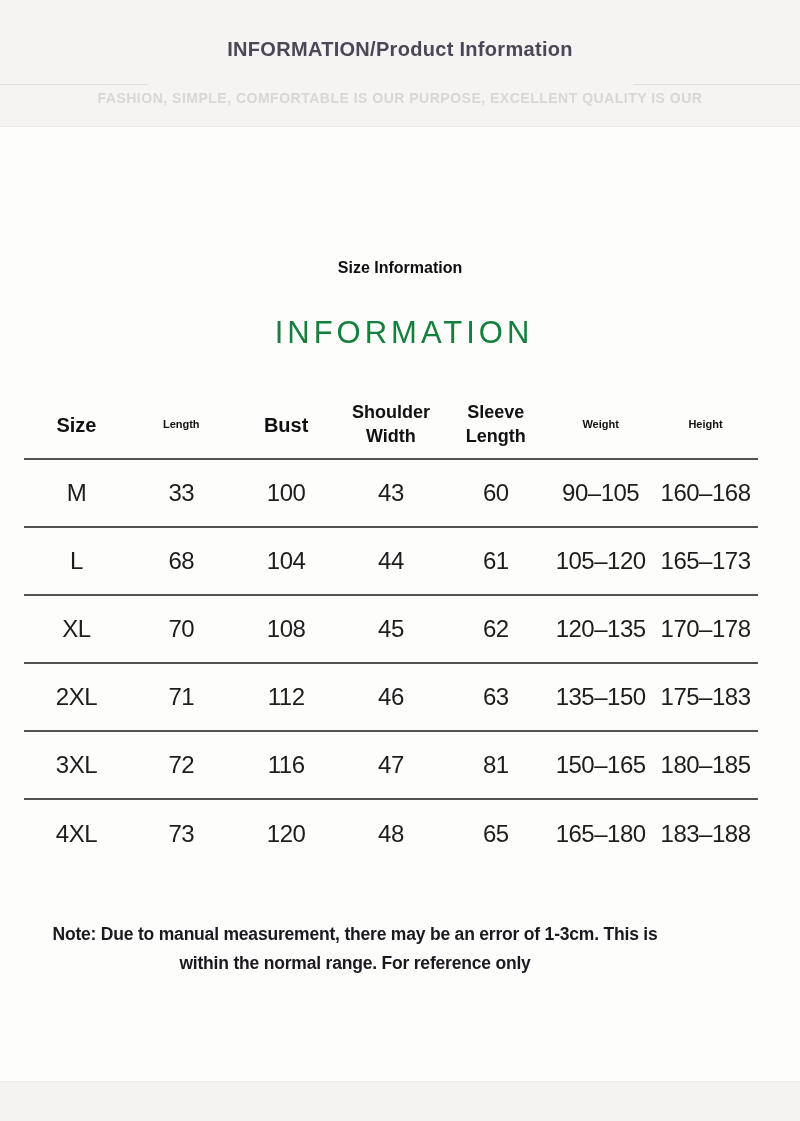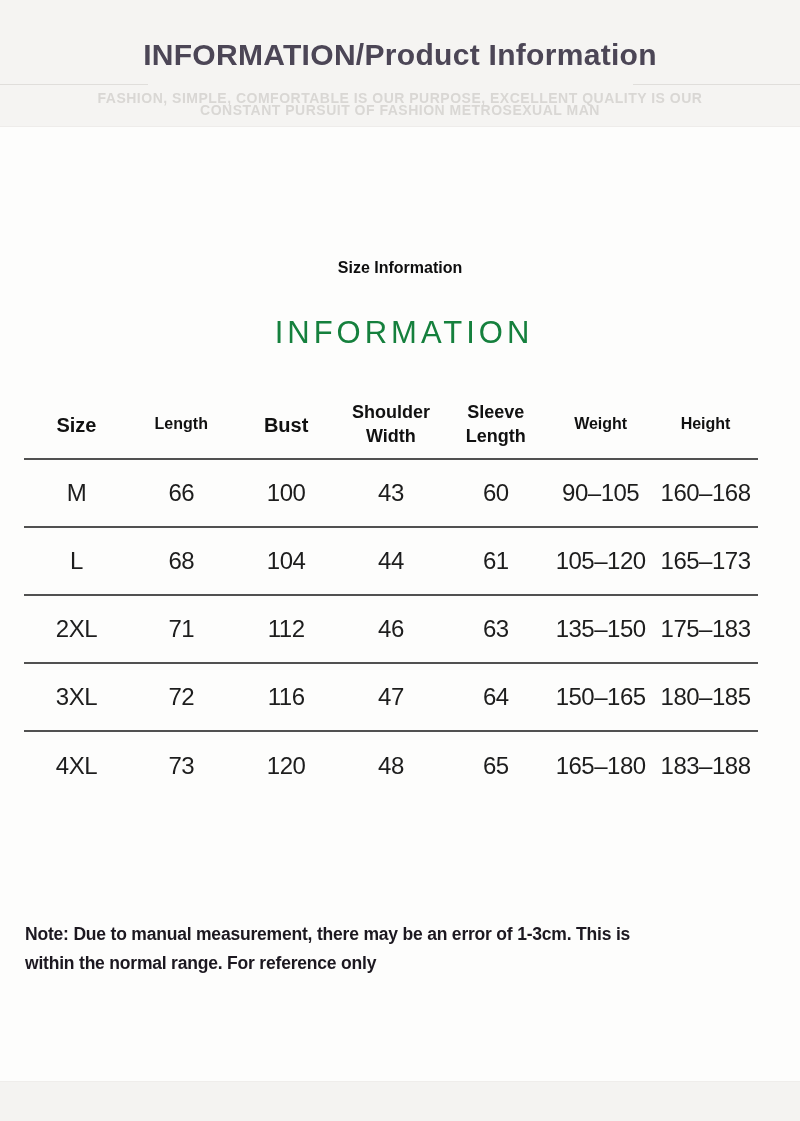--- a/index.html
+++ b/index.html
@@ -20,21 +20,21 @@
     width: 100%; height: 126px;
     background: #f5f4f2;
     border-bottom: 1px solid #eeecea;
   }
   .page-title {
     position: absolute;
     top: 38px; left: 0;
     width: 100%;
     margin: 0;
     text-align: center;
-    font-size: 30px;
+    font-size: 20px;
     font-weight: bold;
     letter-spacing: 0.3px;
     color: #4c4656;
   }
   .header-rule {
     position: absolute;
     top: 84px;
     height: 1px;
     background: #e0dedb;
   }
@@ -86,21 +86,21 @@
   }
   table.size-table thead tr {
     height: 68px;
     border-bottom: 2px solid #515151;
   }
   table.size-table th {
     padding: 0;
     text-align: center;
     vertical-align: middle;
     font-weight: bold;
-    font-size: 16px;
+    font-size: 11px;
     line-height: 1.3;
     color: #111111;
   }
   table.size-table thead th:nth-child(1),
   table.size-table thead th:nth-child(3) { font-size: 20px; }
   table.size-table thead th:nth-child(4),
   table.size-table thead th:nth-child(5) { font-size: 18px; padding: 0 10px; }
   table.size-table tbody tr {
     height: 68px;
     border-bottom: 2px solid #515151;
@@ -118,20 +118,21 @@
   
   .note {
     position: absolute;
     top: 920px; left: 25px;
     width: 660px;
     font-size: 17.5px;
     font-weight: bold;
     line-height: 28.5px;
     letter-spacing: -0.2px;
     color: #1c1820;
+    text-align: center;
   }
   .note span { display: block; }
 
   
   .footer-band {
     position: absolute;
     bottom: 0; left: 0;
     width: 100%; height: 39px;
     background: #f4f3f1;
     border-top: 1px solid #efedeb;
@@ -141,21 +142,20 @@
 <body>
 
 <div class="page">
 
   <header class="banner">
     <h1 class="page-title">INFORMATION/Product Information</h1>
     <div class="header-rule left"></div>
     <div class="header-rule right"></div>
     <div class="tagline">
       <span>FASHION, SIMPLE, COMFORTABLE IS OUR PURPOSE, EXCELLENT QUALITY IS OUR</span>
-      <span>CONSTANT PURSUIT OF FASHION METROSEXUAL MAN</span>
     </div>
   </header>
 
   <h2 class="size-heading">Size Information</h2>
 
   <div class="watermark-heading">INFORMATION</div>
 
   <table class="size-table">
     <thead>
       <tr>
@@ -164,51 +164,60 @@
           <th>Bust</th>
           <th>Shoulder Width</th>
           <th>Sleeve Length</th>
           <th>Weight</th>
           <th>Height</th>
         </tr>
     </thead>
     <tbody>
         <tr>
           <td>M</td>
-          <td>66</td>
+          <td>33</td>
           <td>100</td>
           <td>43</td>
           <td>60</td>
           <td>90–105</td>
           <td>160–168</td>
         </tr>
         <tr>
           <td>L</td>
           <td>68</td>
           <td>104</td>
           <td>44</td>
           <td>61</td>
           <td>105–120</td>
           <td>165–173</td>
         </tr>
         <tr>
+          <td>XL</td>
+          <td>70</td>
+          <td>108</td>
+          <td>45</td>
+          <td>62</td>
+          <td>120–135</td>
+          <td>170–178</td>
+        </tr>
+        <tr>
           <td>2XL</td>
           <td>71</td>
           <td>112</td>
           <td>46</td>
           <td>63</td>
           <td>135–150</td>
           <td>175–183</td>
         </tr>
         <tr>
           <td>3XL</td>
           <td>72</td>
           <td>116</td>
           <td>47</td>
-          <td>64</td>
+          <td>81</td>
           <td>150–165</td>
           <td>180–185</td>
         </tr>
         <tr>
           <td>4XL</td>
           <td>73</td>
           <td>120</td>
           <td>48</td>
           <td>65</td>
           <td>165–180</td>

